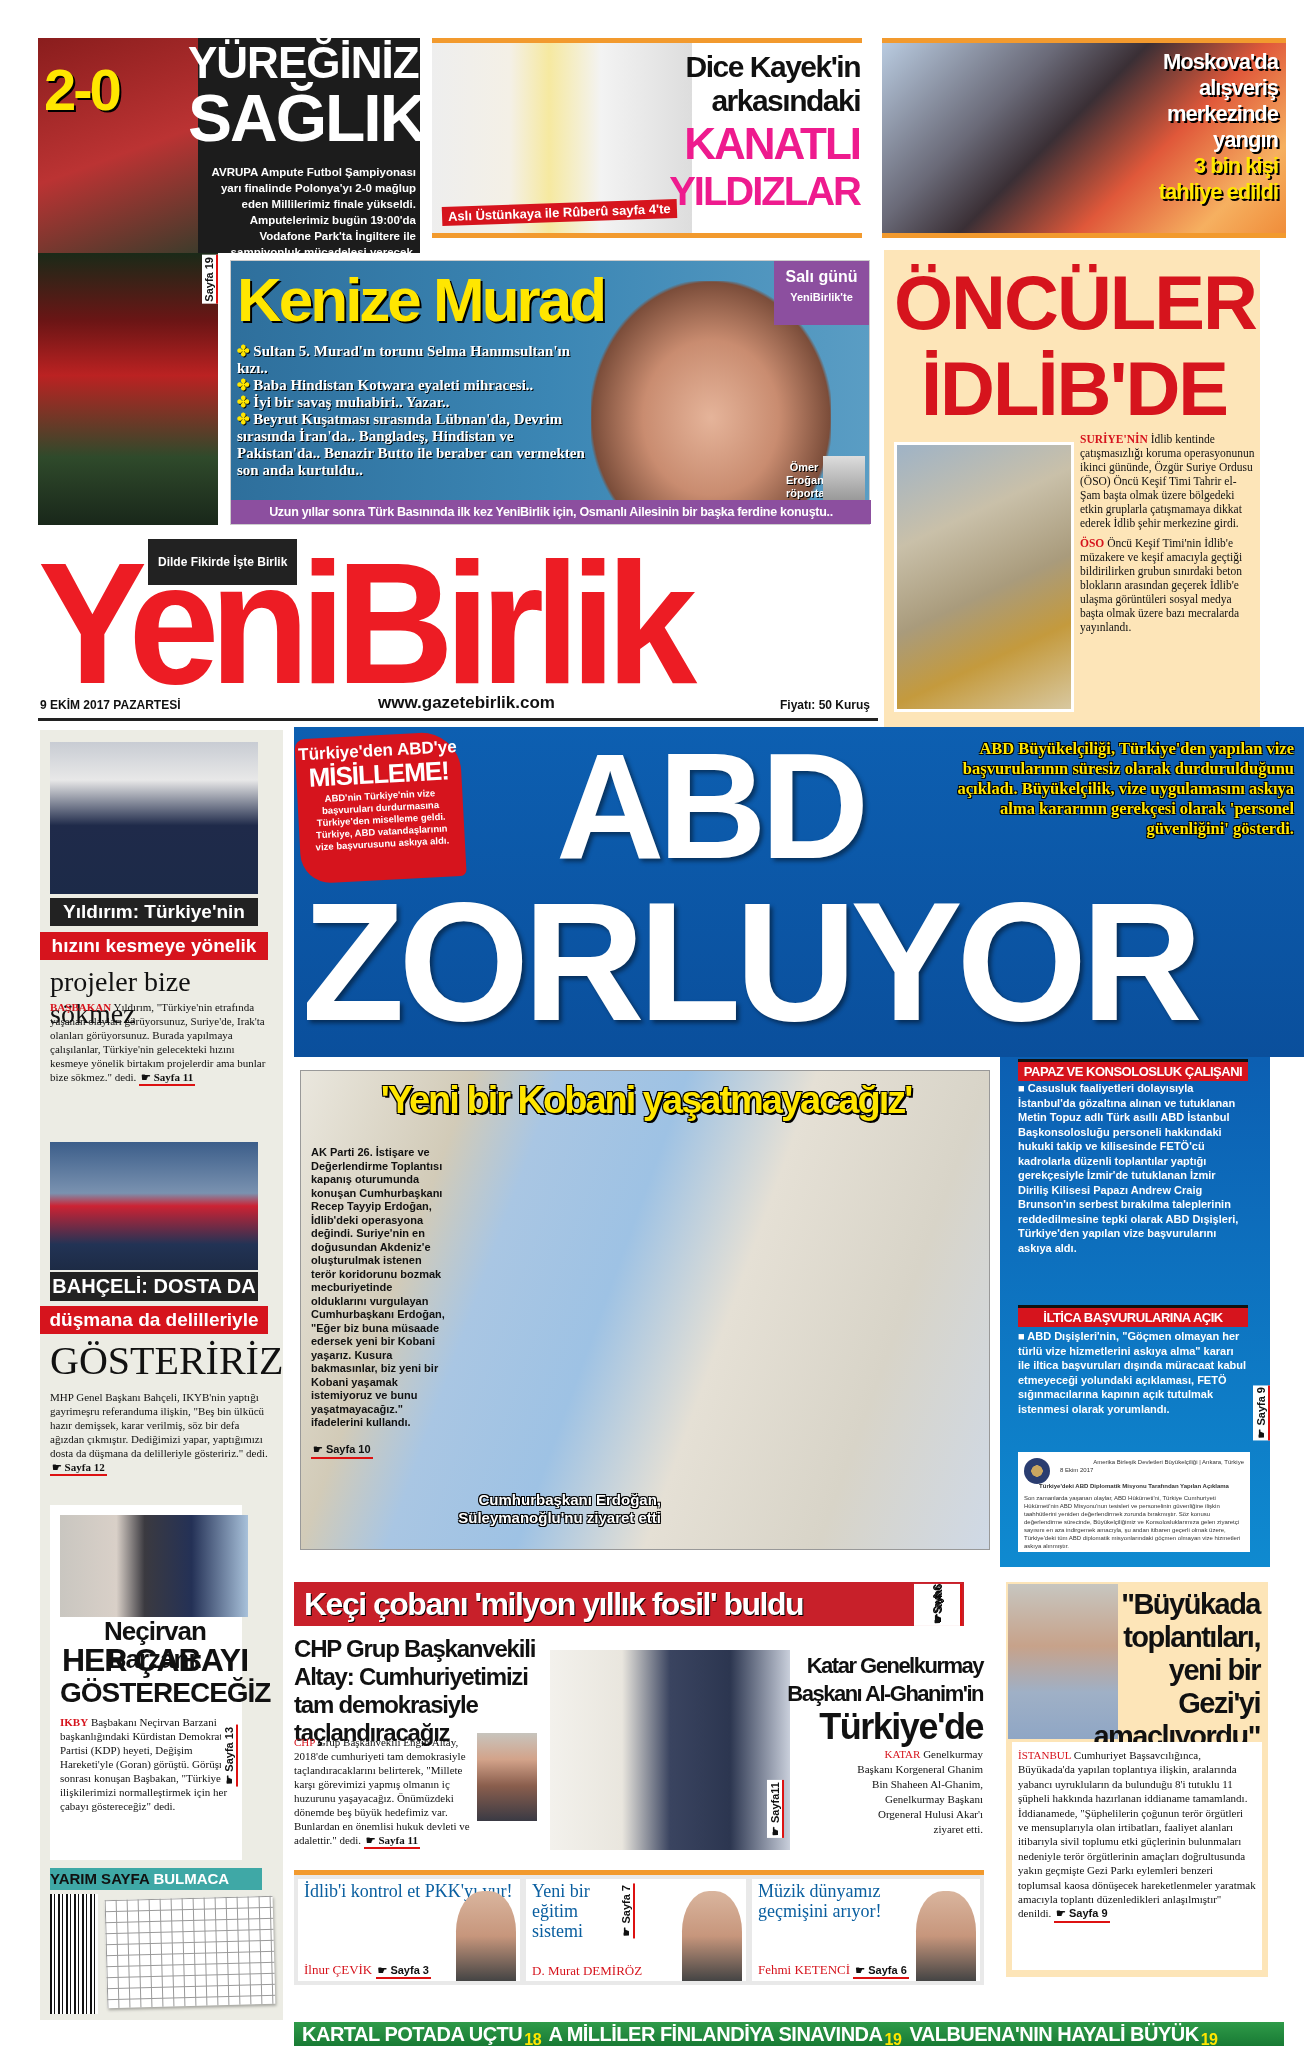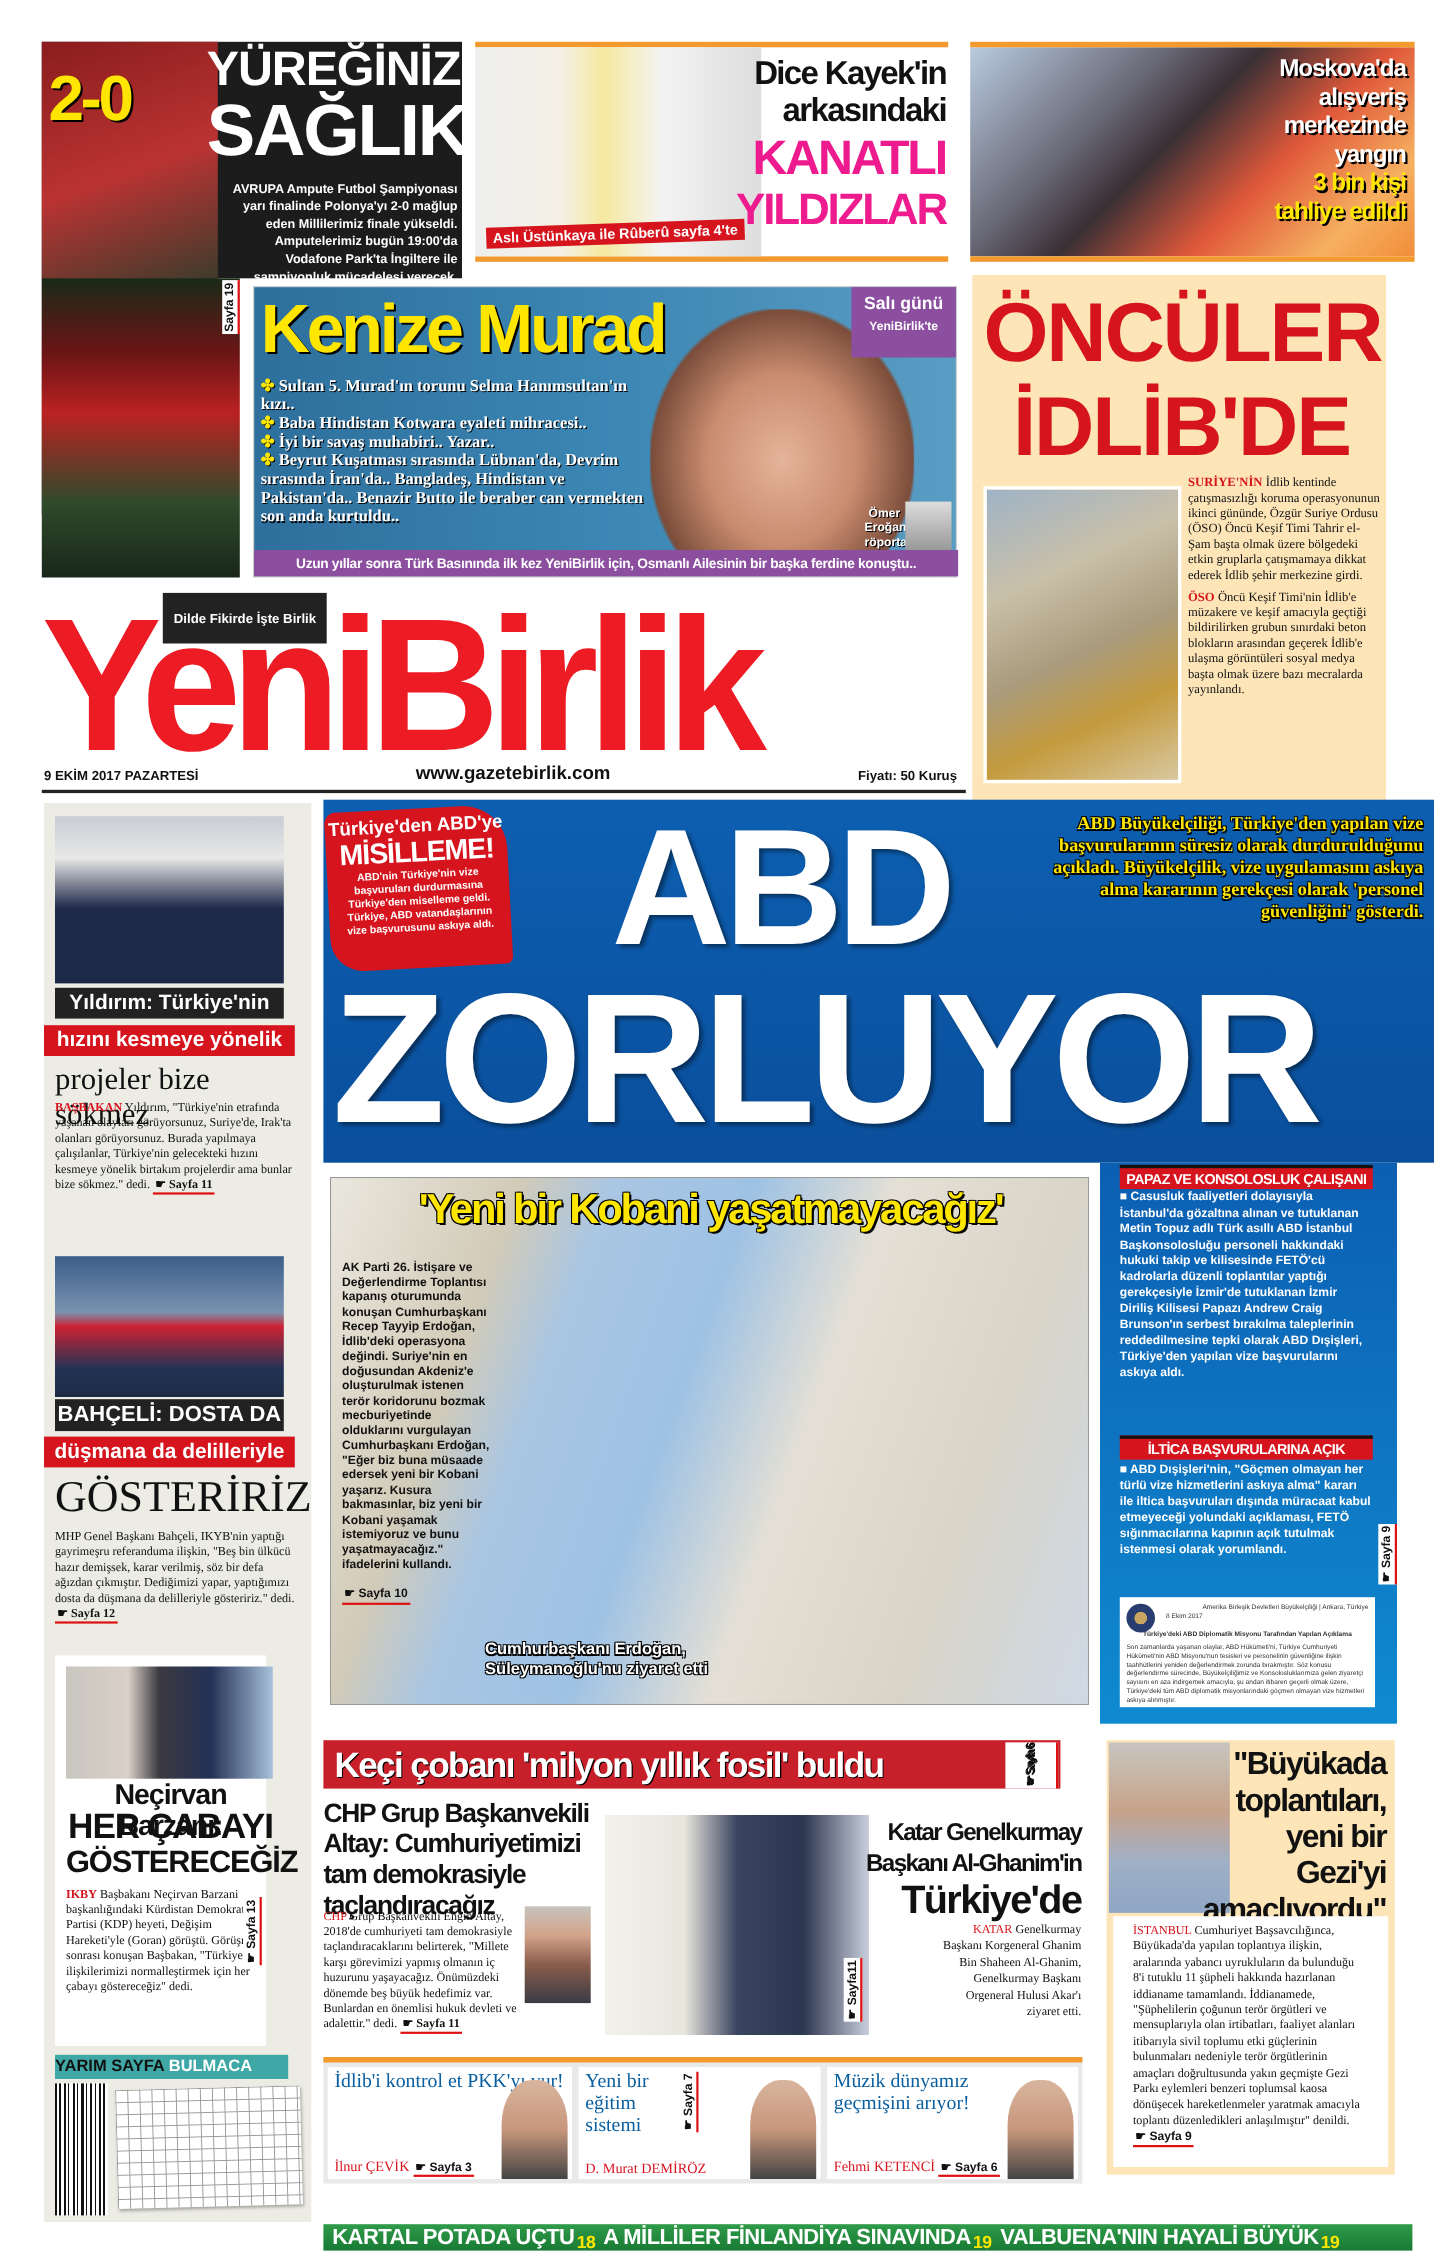--- a/index.html
+++ b/index.html
@@ -83,21 +83,21 @@
 #blue .zor{left:8px;top:150px;font-size:168px;font-weight:bold;color:#fff;letter-spacing:-6px;line-height:170px;text-shadow:3px 3px 4px rgba(0,0,0,.45)}
 #blue .side{right:10px;top:12px;width:350px;text-align:right;color:#ffe600;font-family:"Liberation Serif",serif;font-weight:bold;font-size:16.5px;line-height:20px;text-shadow:1px 1px 0 #000,-1px -1px 0 #000,1px -1px 0 #000,-1px 1px 0 #000}
 #misil{left:0;top:0;width:165px;height:145px;background:#d6141d;transform:rotate(-3deg);border-radius:10px 40px 6px 30px;color:#fff;text-align:center;padding-top:6px}
 #misil .a{font-size:17px;font-weight:bold;line-height:19px}
 #misil .b{font-size:26px;font-weight:bold;line-height:28px;letter-spacing:-1px}
 #misil .c{font-size:9.5px;font-weight:bold;line-height:12px;padding:2px 8px}
 
 #kob{left:300px;top:1070px;width:690px;height:480px;background:linear-gradient(110deg,#eae7de 0%,#d2cbb8 20%,#a9c6e3 30%,#9ec2e4 45%,#e5e0d5 60%,#d8d4c8 80%,#cfd9e6 100%);border:1px solid #999}
 #kob .h{left:10px;top:8px;width:670px;text-align:center;font-size:38px;font-weight:bold;color:#ffe600;letter-spacing:-2px;text-shadow:2px 2px 0 #000,-1px -1px 0 #000,1px -1px 0 #000,-1px 1px 0 #000}
 #kob .body{left:10px;top:75px;width:135px;font-size:11px;font-weight:bold;line-height:13.5px;background:rgba(255,255,255,.0)}
-#kob .cap{left:140px;top:420px;width:220px;text-align:left;color:#fff;font-weight:bold;font-size:15px;line-height:18px;text-shadow:1px 1px 0 #000,-1px -1px 0 #000,1px -1px 0 #000,-1px 1px 0 #000}
+#kob .cap{left:140px;top:420px;width:220px;text-align:right;color:#fff;font-weight:bold;font-size:15px;line-height:18px;text-shadow:1px 1px 0 #000,-1px -1px 0 #000,1px -1px 0 #000,-1px 1px 0 #000}
 
 #rblue{left:1000px;top:1057px;width:270px;height:510px;background:linear-gradient(180deg,#0c5fb2 0%,#0f8ad0 100%)}
 #rblue .hd{left:18px;top:0;width:230px;background:#d6141d;color:#fff;font-weight:bold;font-size:13px;padding:2px 4px;border-top:3px solid #111;text-align:center;letter-spacing:-.5px}
 #rblue .p{left:18px;width:230px;color:#fff;font-weight:bold;font-size:11px;line-height:14.5px}
 #rblue .doc{left:18px;top:395px;width:232px;height:100px;background:#fff;font-size:6px;line-height:8px;padding:6px;color:#333}
 #rblue .seal{left:6px;top:6px;width:26px;height:26px;border-radius:50%;background:radial-gradient(#c9a660 30%,#2a3d70 32%,#2a3d70 100%)}
 
 #keci{left:294px;top:1582px;width:670px;height:44px;background:#c8202a;color:#fff;font-size:32px;font-weight:bold;letter-spacing:-1.5px;line-height:44px;padding-left:10px;text-shadow:1px 1px 0 #000}
 
 #chp{left:294px;top:1635px;width:255px;height:240px}
@@ -106,21 +106,21 @@
 #chp .img{left:183px;top:98px;width:60px;height:88px;background:linear-gradient(180deg,#c7c4bd 0%,#d3a38a 30%,#8a5e4d 60%,#3a3a44 100%)}
 
 #katar{left:545px;top:1650px;width:440px;height:220px;background:#fff}
 #katar .img{left:5px;top:0;width:240px;height:200px;background:linear-gradient(90deg,#f3f1ec 0%,#e9e6de 30%,#3a4460 50%,#2c3650 75%,#c9cfdb 100%)}
 #katar .h{right:2px;top:2px;text-align:right;font-weight:bold;letter-spacing:-1.5px}
 #katar .body{right:2px;top:97px;width:130px;text-align:right;font-family:"Liberation Serif",serif;font-size:11px;line-height:15px}
 
 #buy{left:1006px;top:1582px;width:262px;height:395px;background:#fde5b8}
 #buy .img{left:2px;top:2px;width:110px;height:155px;background:linear-gradient(180deg,#c7c6c0 0%,#c7a28a 40%,#9fb0c6 70%,#8fa6c5 100%)}
 #buy .h{right:8px;top:6px;text-align:right;font-size:29px;font-weight:bold;line-height:33px;letter-spacing:-1.5px}
-#buy .body{left:6px;top:160px;width:250px;height:228px;background:#fff;font-family:"Liberation Serif",serif;font-size:11px;line-height:14.4px;padding:6px 18px}
+#buy .body{left:6px;top:160px;width:250px;height:228px;background:#fff;font-family:"Liberation Serif",serif;font-size:11px;line-height:14.4px;padding:6px 6px}
 
 #colm{left:294px;top:1870px;width:690px;height:115px;border-top:5px solid #f29a2e;background:#e9e9e9}
 .colb{position:absolute;top:4px;height:102px;background:#fff}
 .colb .t{position:absolute;left:6px;top:2px;font-size:18px;line-height:20px;color:#0a5fa0}
 .colb .n{position:absolute;left:6px;bottom:2px;font-family:"Liberation Serif",serif;font-size:13px;color:#d6141d}
 .colb .p{position:absolute;right:4px;bottom:0;width:60px;height:90px;border-radius:45% 45% 0 0;background:linear-gradient(180deg,#d9b59e 0%,#c7967c 50%,#444 100%)}
 
 #bottom{left:294px;top:2022px;width:990px;height:24px;background:linear-gradient(#2f9b49,#187a34);color:#fff;font-weight:bold;font-size:20px;letter-spacing:-.5px;line-height:24px;white-space:nowrap;overflow:hidden}
 #bottom .n{color:#ffe600;font-size:16px;margin:0 3px 0 2px;vertical-align:-4px}
 </style>

